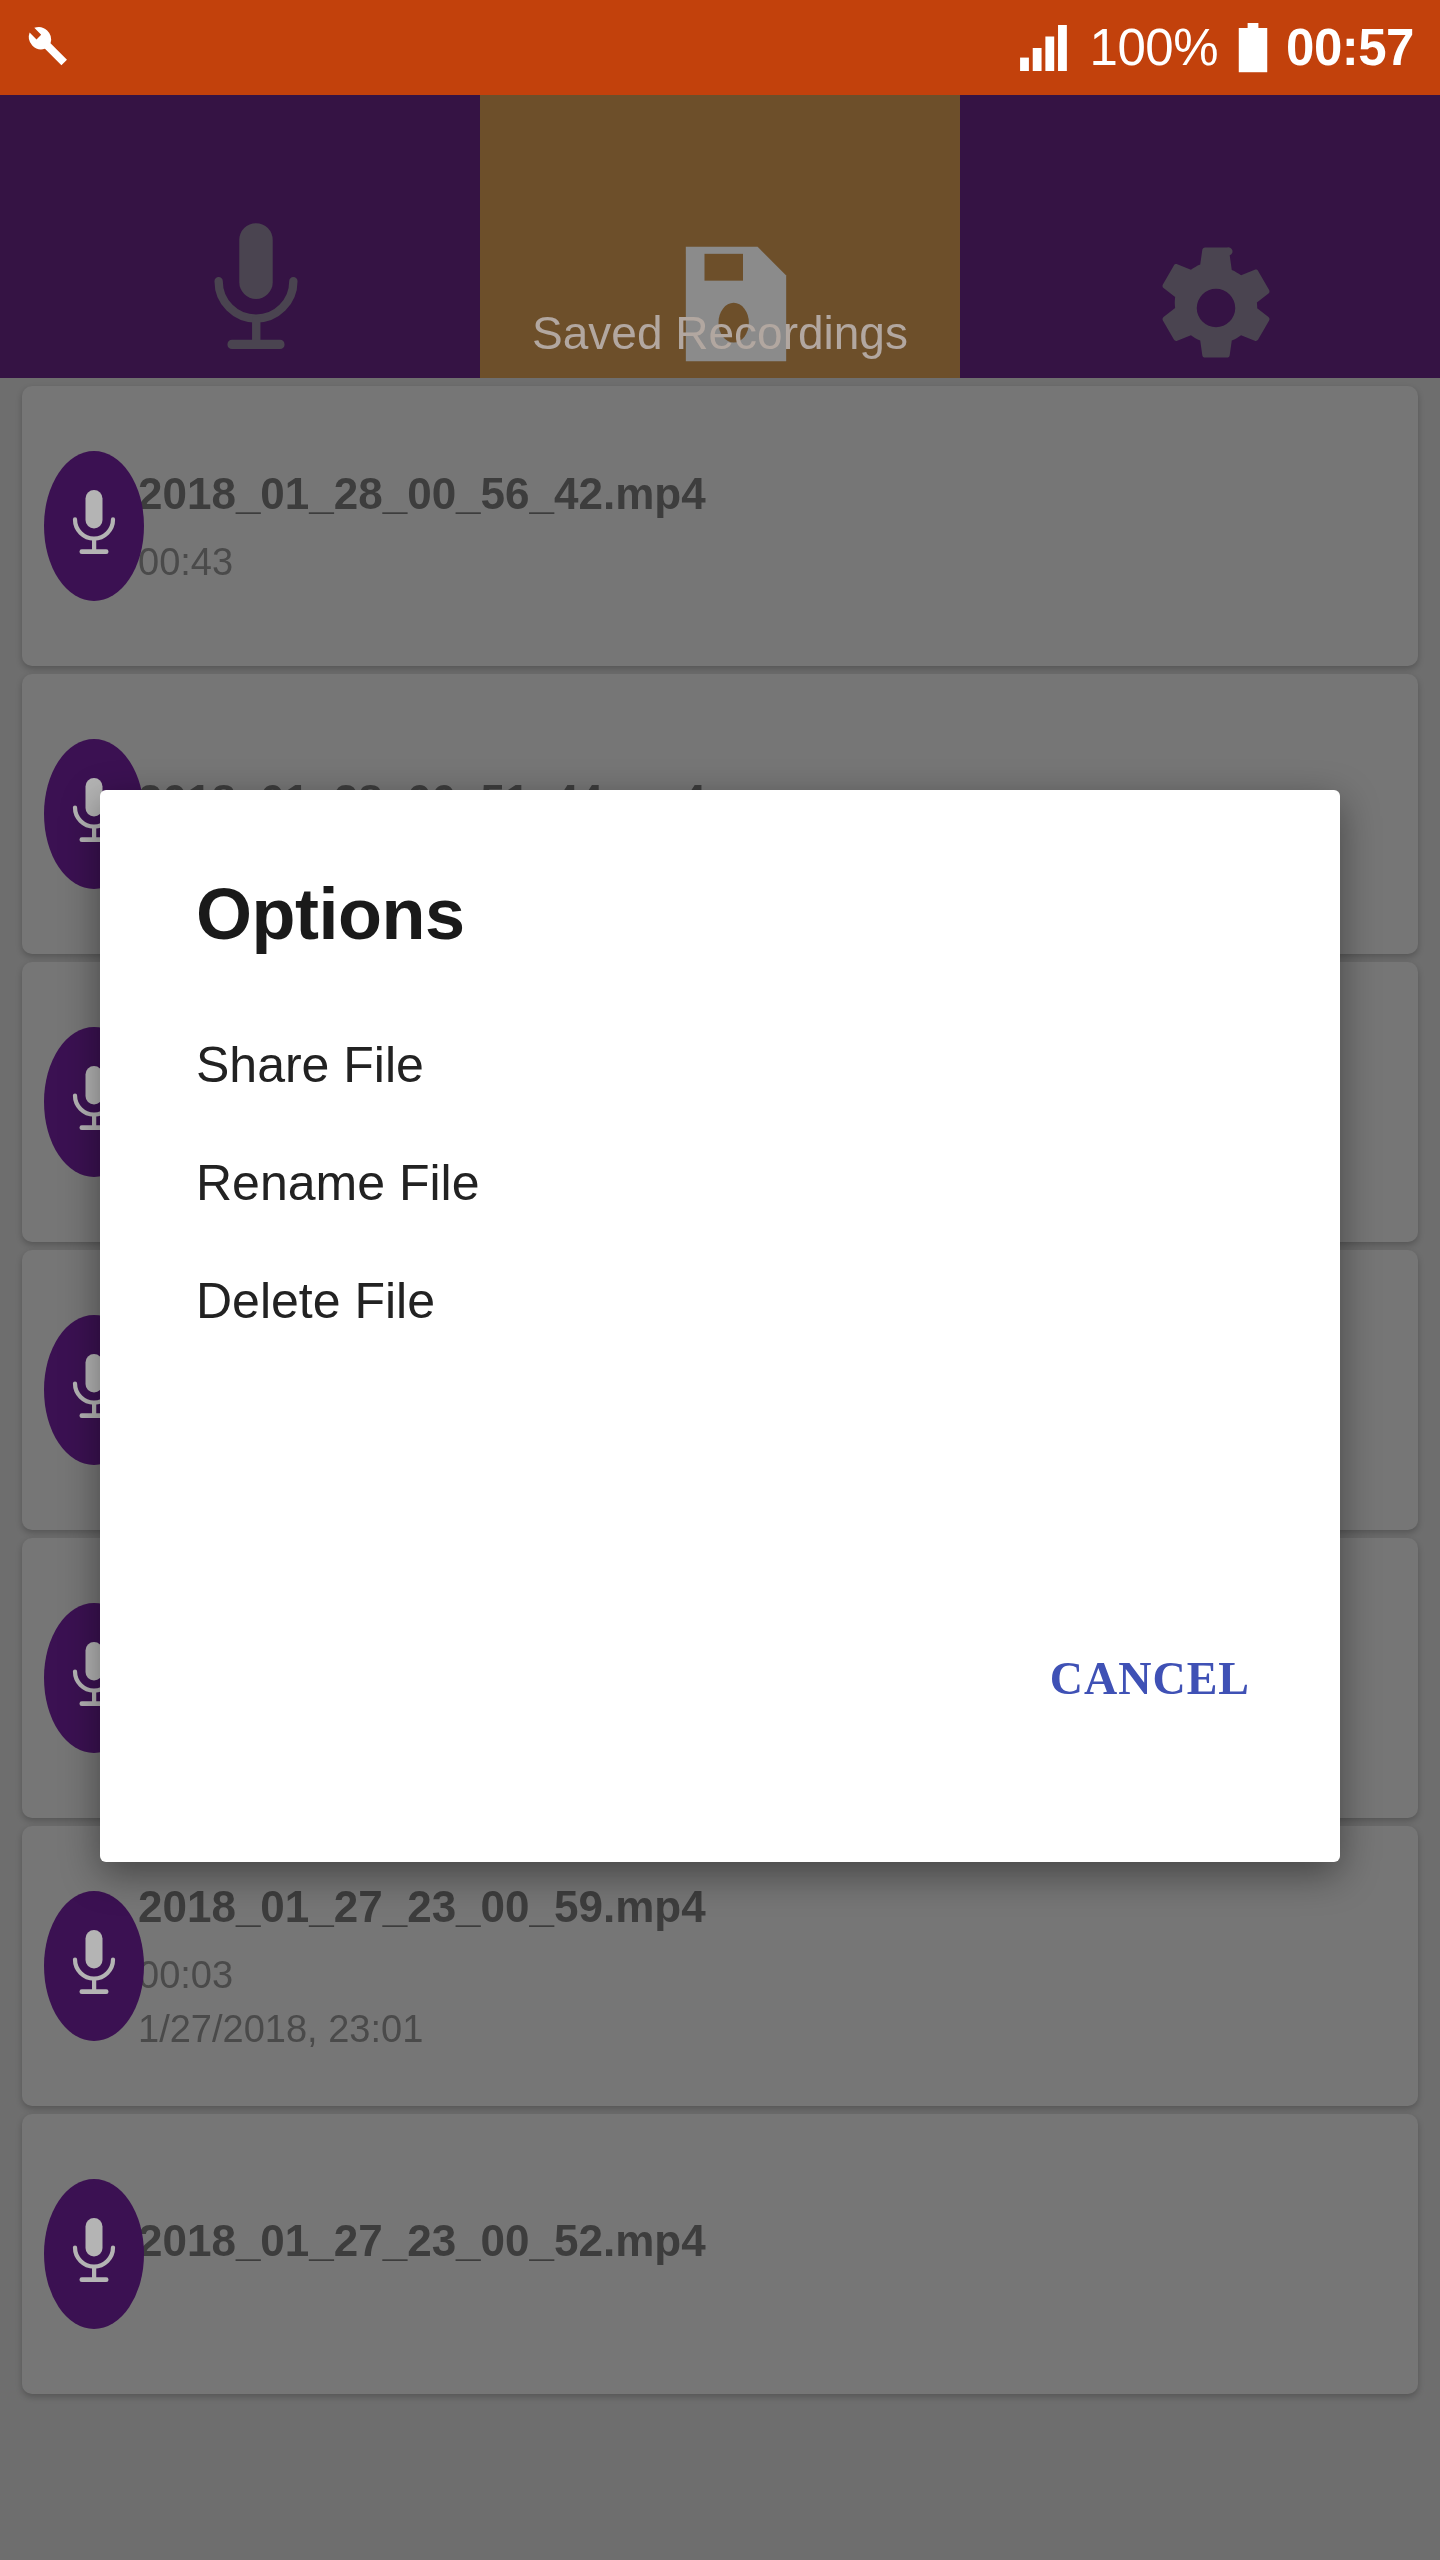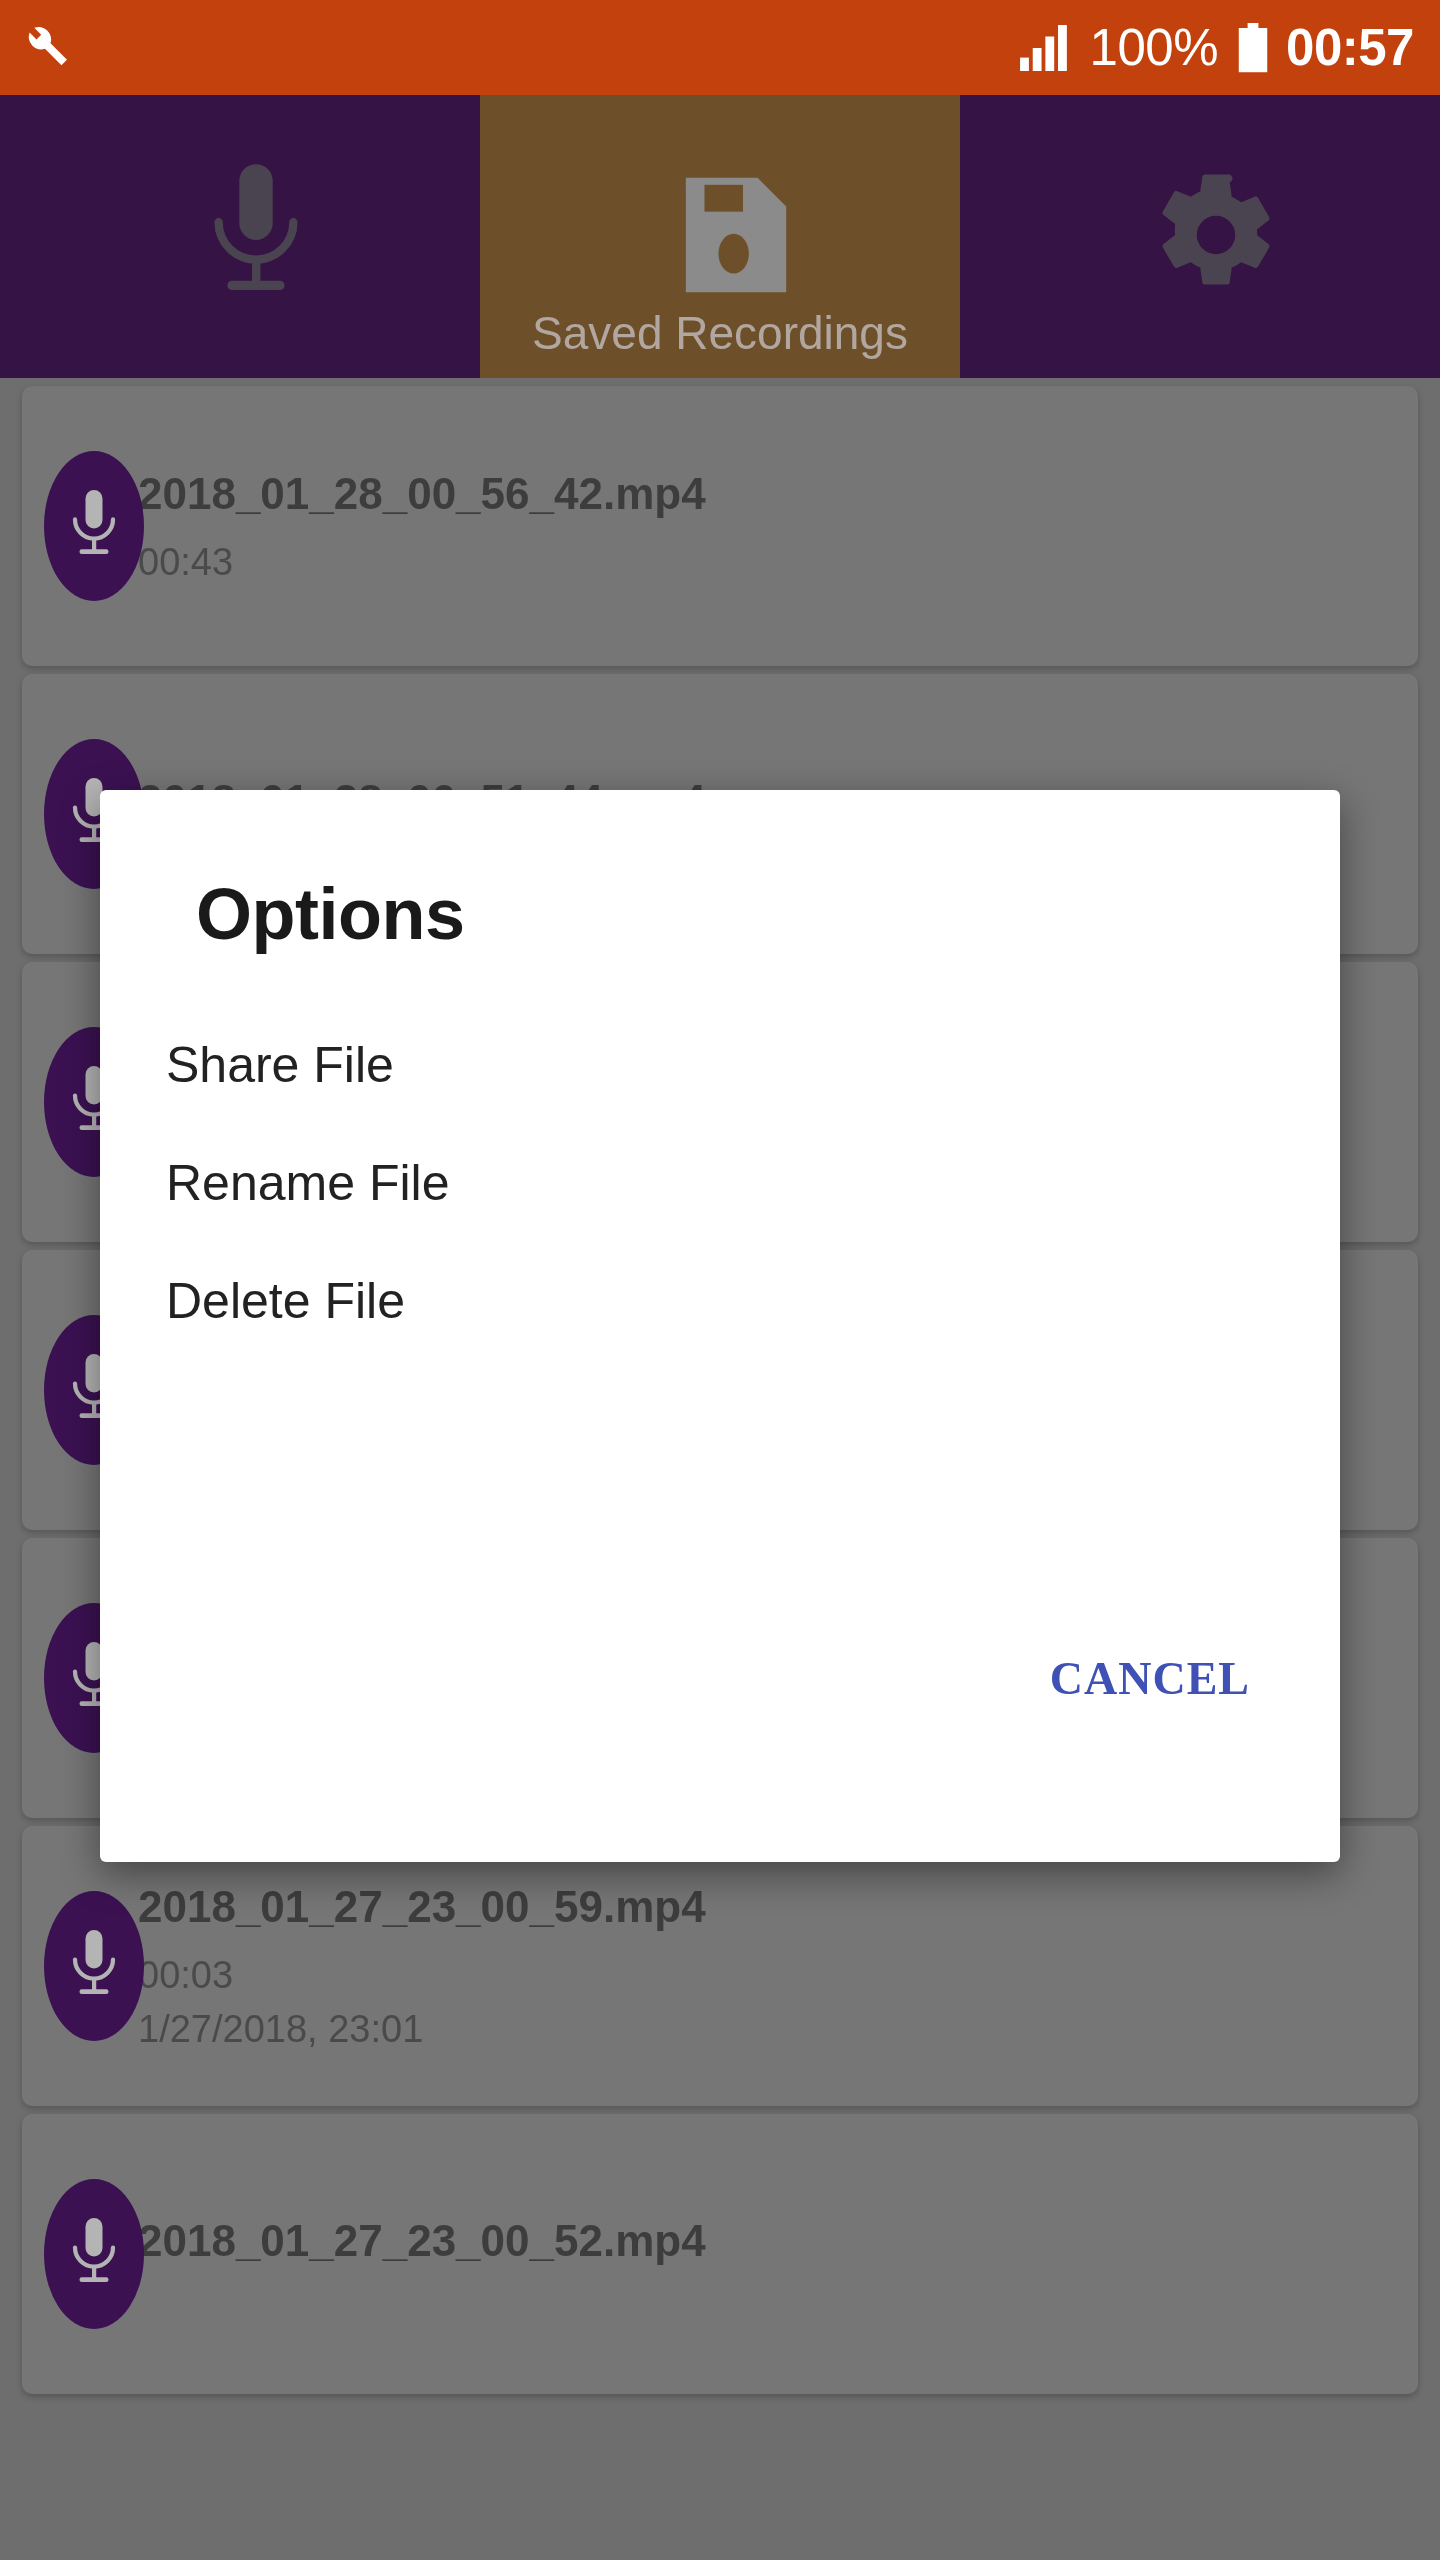--- a/index.html
+++ b/index.html
@@ -27,21 +27,21 @@
   .battery-icon{ width:34px; height:50px; display:block; margin:0 16px 0 18px; }
   .clock{ color:#ffffff; font-size:51px; letter-spacing:-0.5px; line-height:1;font-weight:bold; }
 
   
   .tabbar{
     position:absolute; left:0; top:95px; width:1440px; height:283px;
     background:#351344; display:flex; z-index:4;
   }
   .tab{
     flex:1 1 0; position:relative;
-    display:flex; flex-direction:column; align-items:center; justify-content:center;
+    display:flex; flex-direction:column; align-items:center; justify-content:flex-end;
     cursor:pointer;
     padding-left:31px;
   }
   .tab.selected{ background:#6d4f2a; }
   .tab .ticon{ display:block; }
   .tab .tlabel{
     position:absolute; left:0; right:0; bottom:22px; text-align:center;
     font-size:46px; color:#9a8f93; line-height:1;
   }
   .tab.selected .tlabel{ color:#b2a7a0; }
@@ -81,21 +81,21 @@
     box-shadow:0 12px 38px rgba(0,0,0,0.42);
     z-index:10; display:flex; flex-direction:column;
   }
   .dlg-title{
     font-size:72px; font-weight:bold; color:#1a1a1a;
     margin:88px 16px 0 96px; line-height:1; letter-spacing:-0.5px;
   }
   .dlg-items{ margin-top:56px; }
   .dlg-item{
     height:118px; display:flex; align-items:center;
-    padding-left:66px; font-size:50px; color:#222222;
+    padding-left:96px; font-size:50px; color:#222222;
     cursor:pointer; line-height:1;
   }
   .dlg-actions{
     margin-top:auto; display:flex; justify-content:flex-end;
     padding:0 70px 0 0; height:220px; align-items:flex-start;
   }
   .dlg-cancel{
     background:transparent; border:0; cursor:pointer;
     font-family:Liberation Serif, serif;
     font-size:46px; font-weight:bold; letter-spacing:1px;

